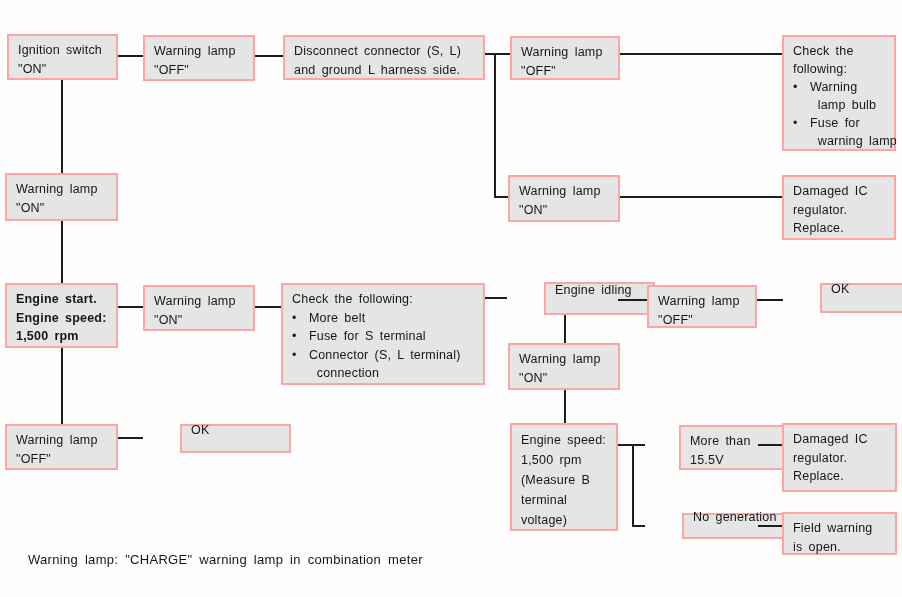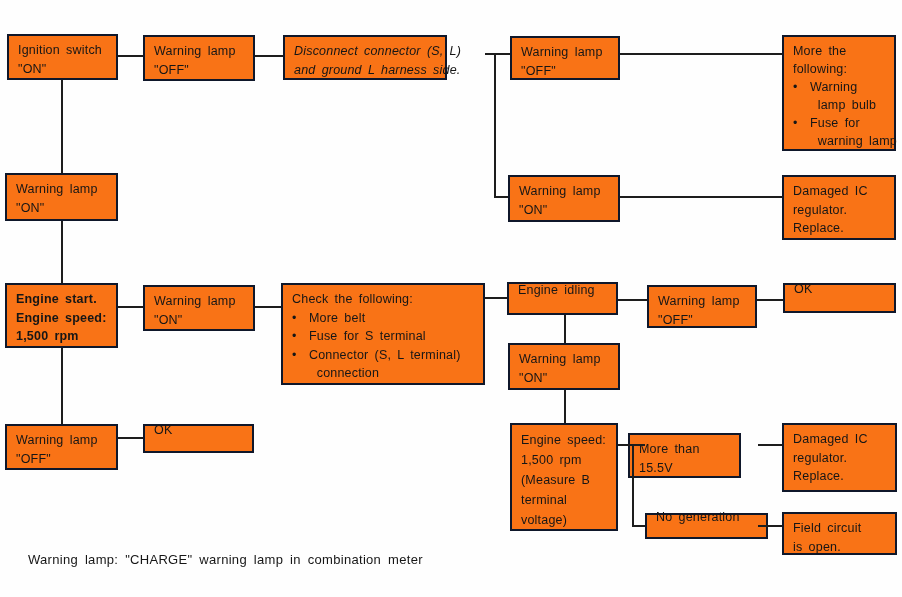--- a/index.html
+++ b/index.html
@@ -4,51 +4,51 @@
 <style>
   html,body{margin:0;padding:0;}
   body{
     width:902px;height:597px;position:relative;overflow:hidden;
     background:#fefefe;
     font-family:"Liberation Sans","DejaVu Sans",sans-serif;
     color:#161616;
   }
   .node{
     position:absolute;box-sizing:border-box;
-    border:2px solid #0f172a;background:#f97316;
+    border:2px solid #fca5a5;background:#e5e5e5;
     font-size:12.5px;line-height:18.5px;
     letter-spacing:0.2px;word-spacing:2.5px;
     padding:5px 3px 3px 9px;
     white-space:pre;
   }
   .lh18{line-height:18px;}
   .lh20{line-height:20px;padding-top:5px;}
-  .vcenter{display:flex;align-items:center;padding-top:0;padding-bottom:17px;}
+  .vcenter{display:flex;align-items:center;padding-top:0;padding-bottom:17px;margin-left:37px;}
   .hline,.vline{position:absolute;background:#1d1d1d;}
   .caption{
     position:absolute;font-size:13px;letter-spacing:0.3px;word-spacing:3px;
     white-space:pre;
   }
 </style>
 </head>
 <body>
 
 <div class="node" style="left:7px;top:34px;width:111px;height:46px;">Ignition switch
 "ON"</div>
 
 <div class="node" style="left:143px;top:35px;width:112px;height:46px;">Warning lamp
 "OFF"</div>
 
-<div class="node" style="left:283px;top:35px;width:164px;height:45px;font-style:italic;">Disconnect connector (S, L)
+<div class="node" style="left:283px;top:35px;width:202px;height:45px;">Disconnect connector (S, L)
 and ground L harness side.</div>
 
 <div class="node" style="left:510px;top:36px;width:110px;height:44px;">Warning lamp
 "OFF"</div>
 
-<div class="node lh18" style="left:782px;top:35px;width:114px;height:116px;">More the
+<div class="node lh18" style="left:782px;top:35px;width:114px;height:116px;">Check the
 following:
 •  Warning
     lamp bulb
 •  Fuse for
     warning lamp</div>
 
 <div class="node" style="left:508px;top:175px;width:112px;height:47px;">Warning lamp
 "ON"</div>
 
 <div class="node" style="left:782px;top:175px;width:114px;height:65px;">Damaged IC
@@ -80,30 +80,30 @@
 
 <div class="node" style="left:508px;top:343px;width:112px;height:47px;">Warning lamp
 "ON"</div>
 
 <div class="node lh20" style="left:510px;top:423px;width:108px;height:108px;">Engine speed:
 1,500 rpm
 (Measure B
 terminal
 voltage)</div>
 
-<div class="node" style="left:628px;top:425px;width:113px;height:45px;margin-top:8px;">More than
+<div class="node" style="left:679px;top:425px;width:113px;height:45px;">More than
 15.5V</div>
 
 <div class="node vcenter" style="left:645px;top:513px;width:123px;height:26px;">No generation</div>
 
 <div class="node" style="left:782px;top:423px;width:115px;height:69px;">Damaged IC
 regulator.
 Replace.</div>
 
-<div class="node" style="left:782px;top:512px;width:115px;height:43px;">Field circuit
+<div class="node" style="left:782px;top:512px;width:115px;height:43px;">Field warning
 is open.</div>
 
 <div class="node" style="left:5px;top:424px;width:113px;height:46px;">Warning lamp
 "OFF"</div>
 
 <div class="node vcenter" style="left:143px;top:424px;width:111px;height:29px;">OK</div>
 
 <div class="hline" style="left:118px;top:55px;width:25px;height:2px;"></div>
 <div class="hline" style="left:255px;top:55px;width:28px;height:2px;"></div>
 <div class="hline" style="left:485px;top:53px;width:25px;height:2px;"></div>

